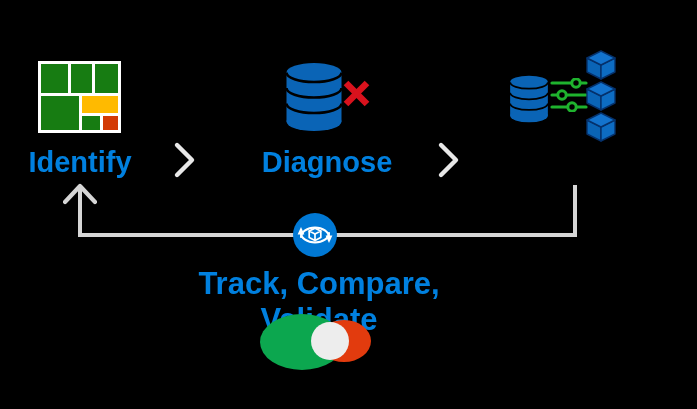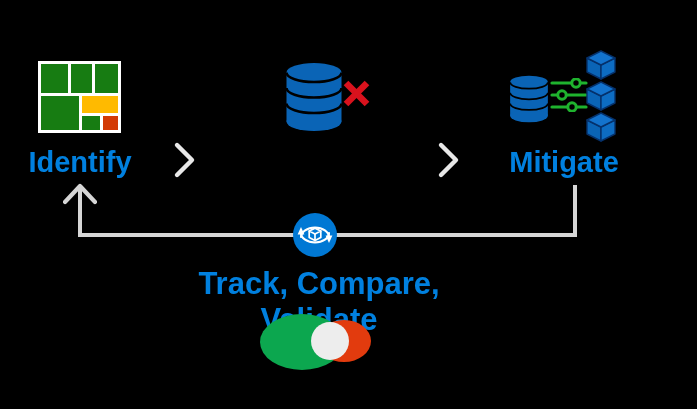--- a/index.html
+++ b/index.html
@@ -110,21 +110,21 @@
   </svg>
 
   <svg class="abs" style="left:172px;top:141px" width="26" height="38" viewBox="0 0 26 38">
     <polyline class="chev" points="5,4 20,19 5,34"></polyline>
   </svg>
   <svg class="abs" style="left:436px;top:141px" width="26" height="38" viewBox="0 0 26 38">
     <polyline class="chev" points="5,4 20,19 5,34"></polyline>
   </svg>
 
   <div class="step-label" style="left:0;width:160px">Identify</div>
-  <div class="step-label" style="left:484px;width:160px">Mitigate</div>
+  <div class="step-label" style="left:247px;width:160px">Diagnose</div>
 
   <div class="line" style="left:78px;top:233px;width:499px;height:4px"></div>
   <div class="line" style="left:78px;top:189px;width:4px;height:48px"></div>
   <div class="line" style="left:573px;top:185px;width:4px;height:52px"></div>
   <svg class="abs" style="left:63px;top:182px" width="34" height="24" viewBox="0 0 34 24">
     <polyline class="loophead" points="2,20 17,4 32,20"></polyline>
   </svg>
 
   <svg class="abs" style="left:293px;top:213px" width="44" height="44" viewBox="0 0 44 44">
     <circle class="sync-bg" cx="22" cy="22" r="22"></circle>

